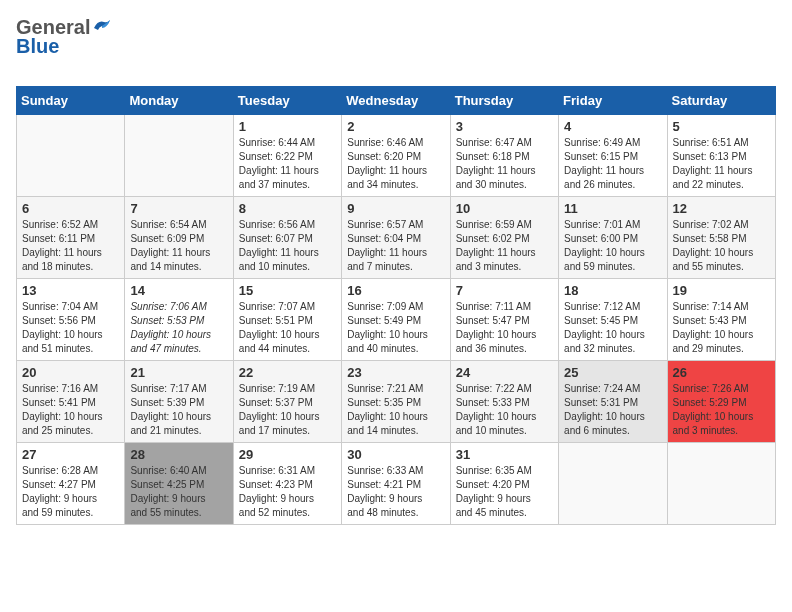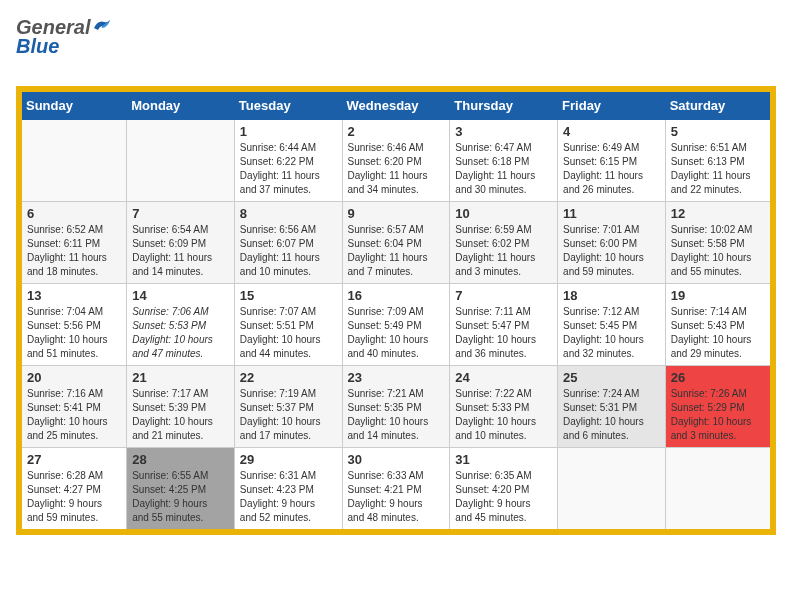--- a/index.html
+++ b/index.html
@@ -8,21 +8,20 @@
       background: #fff;
       width: 792px;
       min-height: 612px;
       padding: 16px;
     }
     .header {
       display: flex;
       justify-content: space-between;
       align-items: flex-end;
       margin-bottom: 28px;
-      font-style: italic;
     }
     .logo {
       display: flex;
       flex-direction: column;
       align-items: flex-start;
     }
     .title-block {
       text-align: right;
     }
     .month-title {
@@ -32,21 +31,21 @@
       line-height: 1.1;
     }
     .location {
       font-size: 15px;
       color: #333;
       margin-top: 2px;
     }
     .calendar {
       width: 100%;
       border-collapse: collapse;
-      border: 6px solid #eab308;
+      border: 1px solid #eab308;
       margin-top: 24px;
     }
     .calendar th {
       background-color: #1a5fa8;
       color: #fff;
       font-size: 13px;
       font-weight: bold;
       padding: 6px 4px;
       text-align: left;
       border: 1px solid #1a5fa8;
@@ -196,21 +195,21 @@
         </td>
         <td style="background: rgb(245, 245, 245);">
           <span class="day-num">11</span>
           <div class="day-info" style="white-space: pre-line;">Sunrise: 7:01 AM
 Sunset: 6:00 PM
 Daylight: 10 hours
 and 59 minutes.</div>
         </td>
         <td style="background: rgb(245, 245, 245);">
           <span class="day-num">12</span>
-          <div class="day-info" style="white-space: pre-line;">Sunrise: 10:02 AM
+          <div class="day-info" style="white-space: pre-line;">Sunrise: 7:02 AM
 Sunset: 5:58 PM
 Daylight: 10 hours
 and 55 minutes.</div>
         </td>
       </tr>
       <tr>
         <td style="background: rgb(255, 255, 255);">
           <span class="day-num">13</span>
           <div class="day-info" style="white-space: pre-line;">Sunrise: 7:04 AM
 Sunset: 5:56 PM
@@ -314,21 +313,21 @@
       <tr>
         <td style="background: rgb(255, 255, 255);">
           <span class="day-num">27</span>
           <div class="day-info" style="white-space: pre-line;">Sunrise: 6:28 AM
 Sunset: 4:27 PM
 Daylight: 9 hours
 and 59 minutes.</div>
         </td>
         <td style="background: #a3a3a3;">
           <span class="day-num">28</span>
-          <div class="day-info" style="white-space: pre-line;">Sunrise: 6:55 AM
+          <div class="day-info" style="white-space: pre-line;">Sunrise: 6:40 AM
 Sunset: 4:25 PM
 Daylight: 9 hours
 and 55 minutes.</div>
         </td>
         <td style="background: rgb(255, 255, 255);">
           <span class="day-num">29</span>
           <div class="day-info" style="white-space: pre-line;">Sunrise: 6:31 AM
 Sunset: 4:23 PM
 Daylight: 9 hours
 and 52 minutes.</div>

